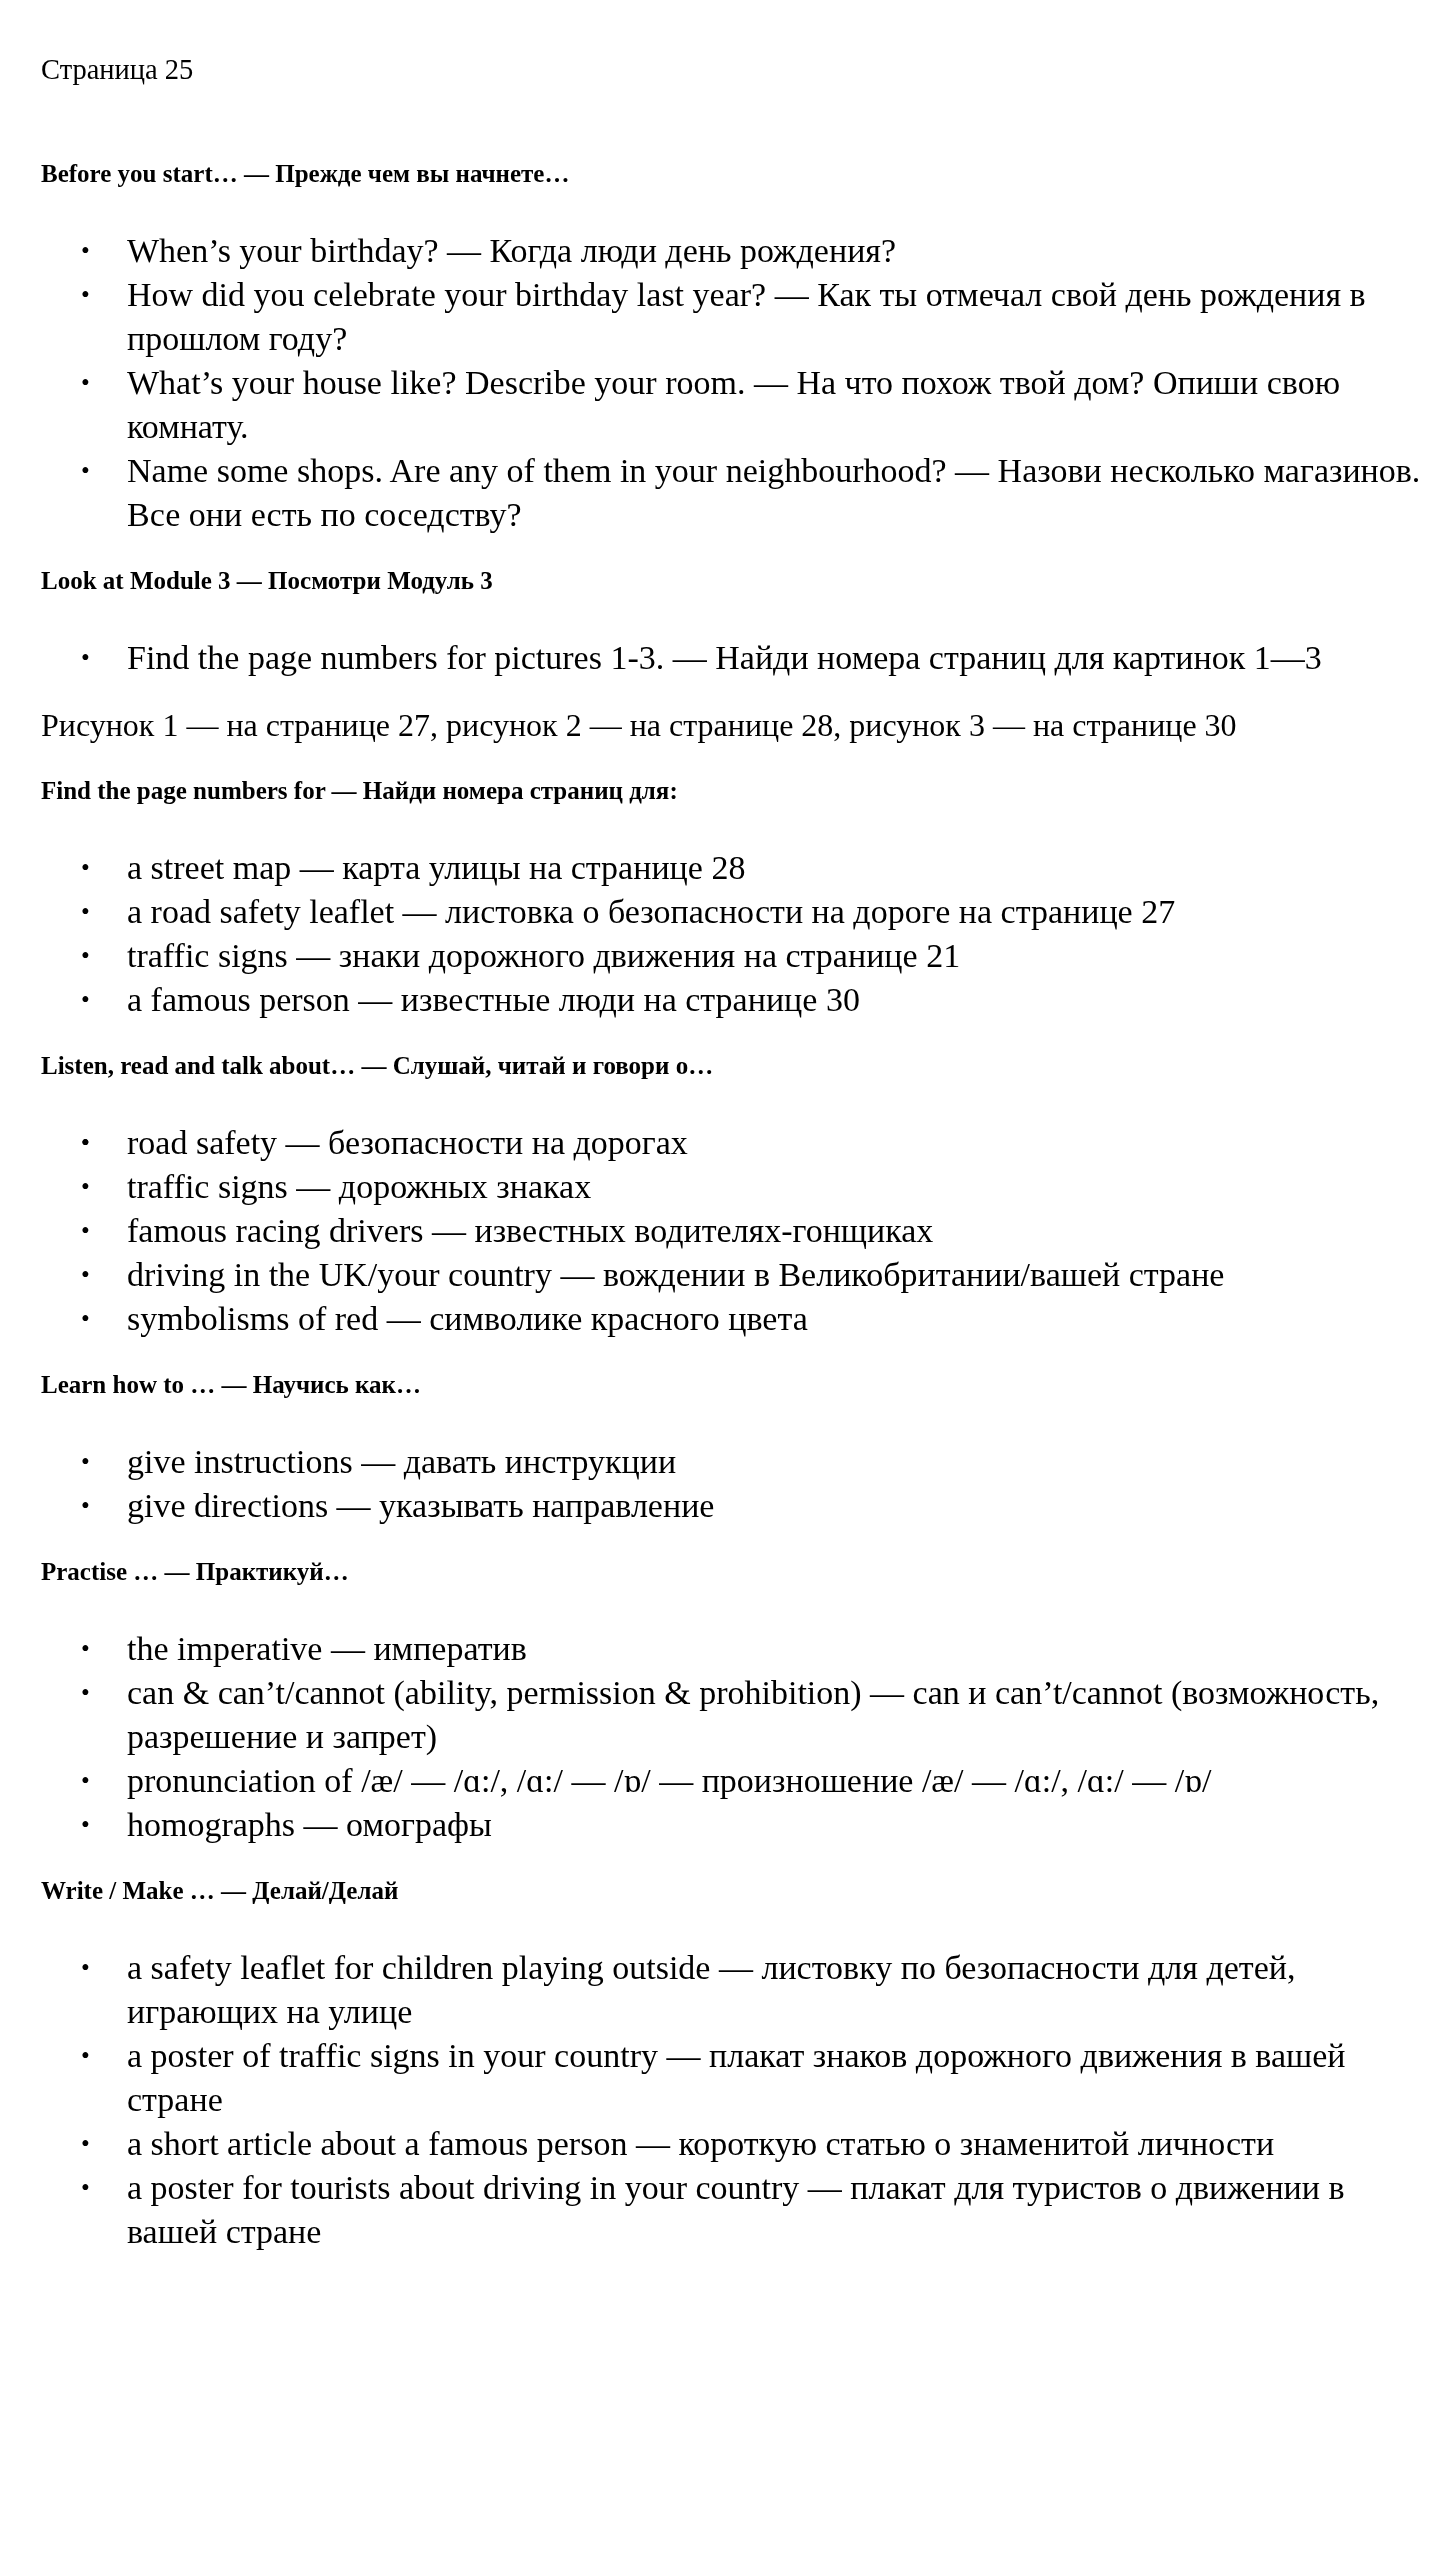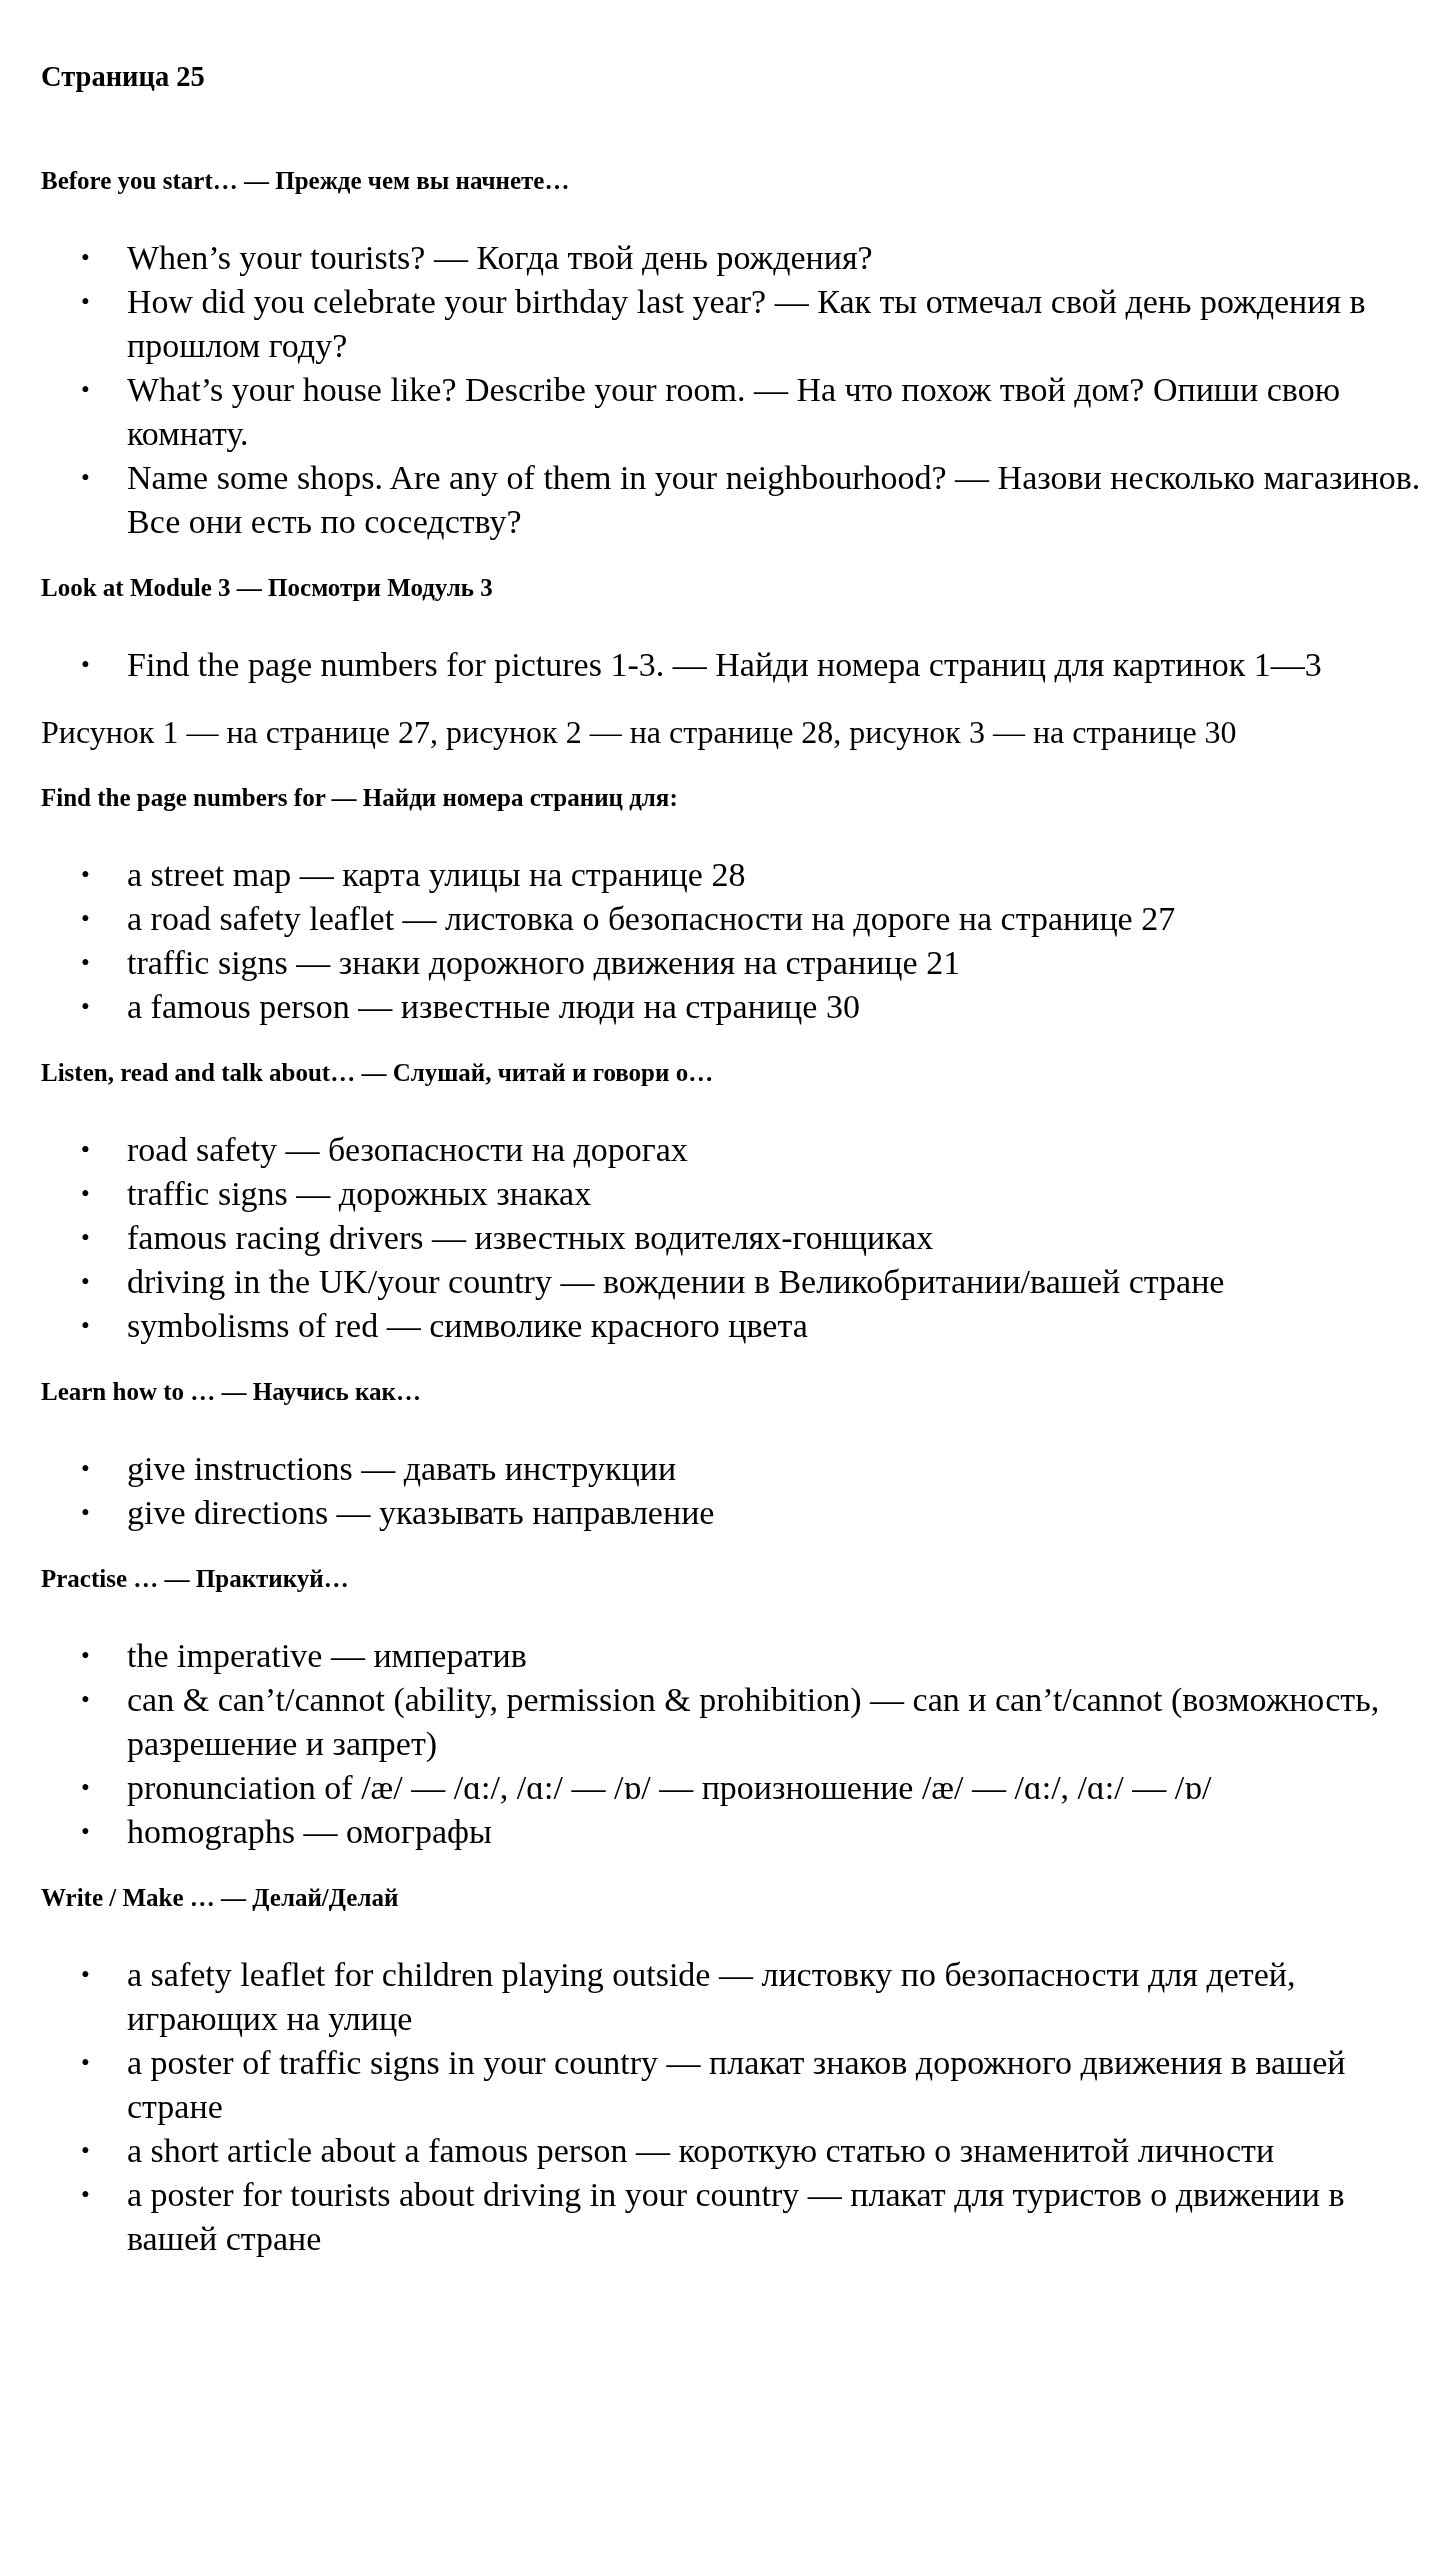--- a/index.html
+++ b/index.html
@@ -15,24 +15,24 @@
     font-family: "Liberation Serif", "DejaVu Serif", serif;
     position: relative;
   }
   .page {
     position: absolute;
     left: 41px;
     top: 50px;
     width: 1381px;
   }
   .page-number {
-    font-weight: bold;
+    font-weight: normal;
     font-size: 28.5px;
     line-height: 34px;
-    margin: 10px 0 66px 0;
+    margin: 3px 0 66px 0;
   }
   .section-heading {
     font-weight: bold;
     font-size: 25px;
     line-height: 41px;
     margin: 0 0 35px 0;
   }
   ul.items {
     list-style: none;
     margin: 0 0 23px 0;
@@ -63,21 +63,21 @@
 </head>
 <body>
 
 <div class="page">
 
   <div class="page-number">Страница 25</div>
 
   <section class="sec">
     <div class="section-heading">Before you start… — Прежде чем вы начнете…</div>
     <ul class="items">
-      <li><span class="bullet">•</span><span>When’s your tourists? — Когда твой день рождения?</span></li>
+      <li><span class="bullet">•</span><span>When’s your birthday? — Когда люди день рождения?</span></li>
       <li><span class="bullet">•</span><span>How did you celebrate your birthday last year? — Как ты отмечал свой день рождения в прошлом году?</span></li>
       <li><span class="bullet">•</span><span>What’s your house like? Describe your room. — На что похож твой дом? Опиши свою комнату.</span></li>
       <li><span class="bullet">•</span><span>Name some shops. Are any of them in your neighbourhood? — Назови несколько магазинов. Все они есть по соседству?</span></li>
     </ul>
   </section>
 
   <section class="sec">
     <div class="section-heading">Look at Module 3 — Посмотри Модуль 3</div>
     <ul class="items">
       <li><span class="bullet">•</span><span>Find the page numbers for pictures 1-3. — Найди номера страниц для картинок 1—3</span></li>

